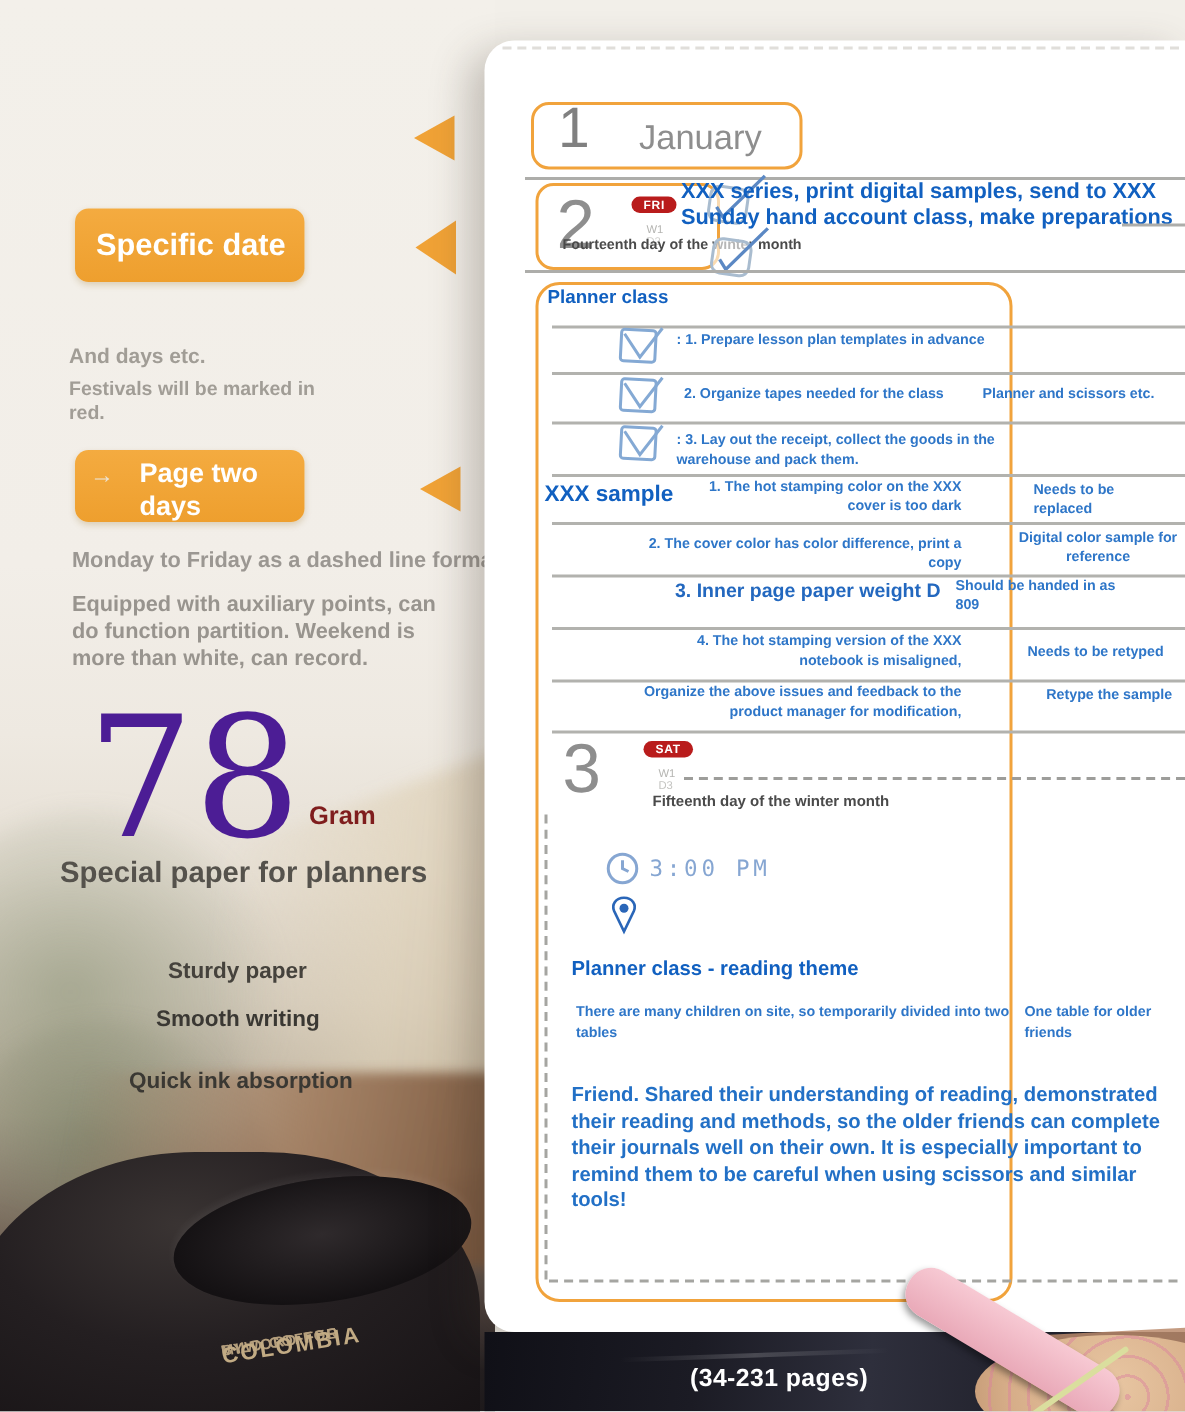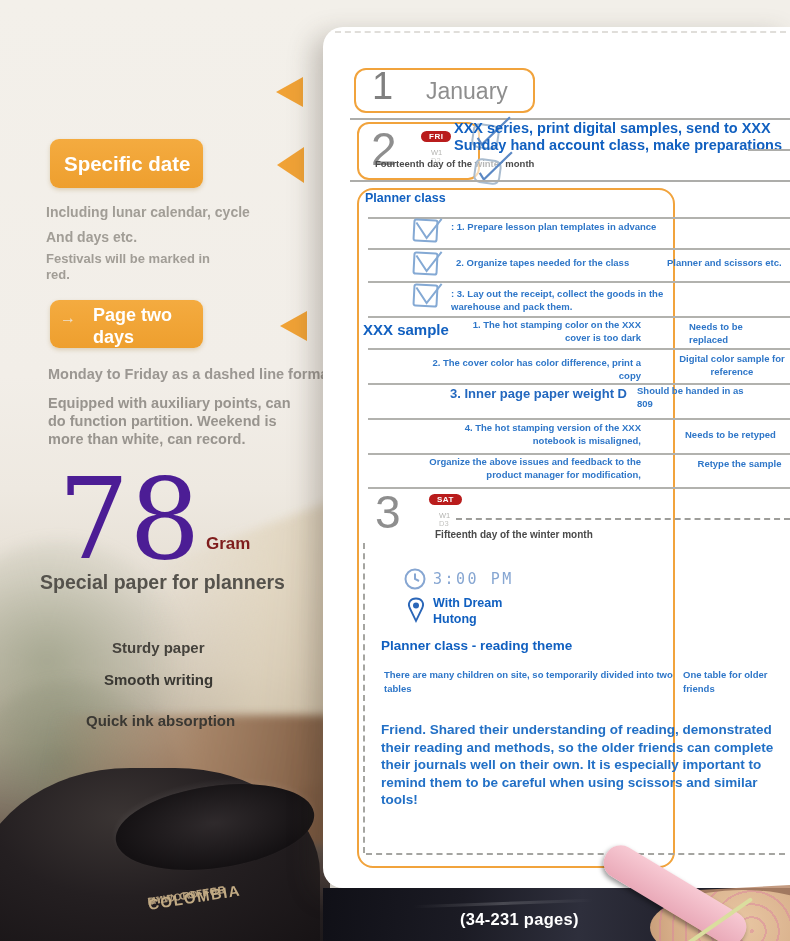--- a/index.html
+++ b/index.html
@@ -79,21 +79,20 @@
     <span class="c1">BYWORD FOR</span>
     <span class="c2">MILD COFFEE</span>
     <span class="c3">COLOMBIA</span>
   </div>
 
   <div class="tri-left" style="left:276px;top:77px;"></div>
 
   <div class="badge" style="left:50px;top:139px;width:153px;height:49px;line-height:49px;padding-left:14px;font-size:20.5px;">Specific date</div>
   <div class="tri-left" style="left:277px;top:147px;border-top-width:18px;border-bottom-width:18px;"></div>
 
-  <div class="gray-note" style="left:46px;top:204px;font-size:14px;">Including lunar calendar, cycle</div>
   <div class="gray-note" style="left:46px;top:229px;font-size:14px;">And days etc.</div>
   <div class="gray-note" style="left:46px;top:251px;font-size:13px;width:180px;line-height:1.25;">Festivals will be marked in red.</div>
 
   <div class="badge" style="left:50px;top:300px;width:153px;height:48px;padding:5px 0 0 43px;font-size:18px;line-height:1.2;">Page two days</div>
   <div style="left:60px;top:309px;font-size:16px;color:#ece2d2;font-weight:bold;">→</div>
   <div class="tri-left" style="left:280px;top:311px;"></div>
 
   <div class="gray-note" style="left:48px;top:366px;font-size:14.5px;color:#9b9792;">Monday to Friday as a dashed line format</div>
   <div class="gray-note" style="left:48px;top:394px;font-size:14.5px;width:250px;line-height:1.25;color:#98948e;">Equipped with auxiliary points, can do function partition. Weekend is more than white, can record.</div>
 
@@ -154,21 +153,21 @@
         </svg>
     </div>
     <div class="blue-s" style="left:128px;top:194px;width:215px;">: 1. Prepare lesson plan templates in advance</div>
 
     <div class="env" style="left:90px;top:225px;transform:rotate(3deg);">
       <svg width="25" height="23">
           <polyline points="1,2 12,17 26,-3" fill="none" stroke="#84a9d4" stroke-width="2"></polyline>
         </svg>
     </div>
     <div class="blue-s" style="left:133px;top:230px;width:225px;">2. Organize tapes needed for the class</div>
-    <div class="blue-s" style="left:332px;top:230px;width:115px;margin-left:12px;">Planner and scissors etc.</div>
+    <div class="blue-s" style="left:332px;top:230px;width:115px;">Planner and scissors etc.</div>
 
     <div class="env" style="left:90px;top:257px;transform:rotate(3deg);">
       <svg width="25" height="23">
           <polyline points="1,2 12,17 26,-3" fill="none" stroke="#84a9d4" stroke-width="2"></polyline>
         </svg>
     </div>
     <div class="blue-s" style="left:128px;top:261px;width:238px;">: 3. Lay out the receipt, collect the goods in the warehouse and pack them.</div>
 
     <div class="blue-h" style="left:40px;top:294px;font-size:15px;">XXX sample</div>
     <div class="blue-s" style="left:128px;top:292px;width:190px;text-align:right;">1. The hot stamping color on the XXX cover is too dark</div>
@@ -198,21 +197,20 @@
     <svg style="left:81px;top:541px;" width="22" height="22" viewBox="0 0 22 22">
       <circle cx="11" cy="11" r="9.5" fill="none" stroke="#86a6d2" stroke-width="2"></circle>
       <polyline points="11,5.5 11,11 15,13" fill="none" stroke="#86a6d2" stroke-width="2"></polyline>
     </svg>
     <div style="left:110px;top:543px;font-size:15px;color:#86a6d2;letter-spacing:2.5px;font-family:'DejaVu Sans Mono',monospace;">3:00 PM</div>
 
     <svg style="left:83px;top:570px;" width="20" height="27" viewBox="0 0 20 27">
       <path d="M10 1.5 C4.5 1.5 1.5 6 3.5 10.5 L10 24 L16.5 10.5 C18.5 6 15.5 1.5 10 1.5 Z" fill="none" stroke="#2a66b8" stroke-width="1.8"></path>
       <circle cx="10" cy="8.5" r="3" fill="#2a66b8"></circle>
     </svg>
-    <div class="blue-h" style="left:110px;top:569px;width:105px;font-size:12.5px;line-height:1.25;">With Dream Hutong</div>
 
     <div class="blue-h" style="left:58px;top:611px;font-size:13.5px;">Planner class - reading theme</div>
 
     <div class="blue-s" style="left:61px;top:641px;width:298px;line-height:1.45;">There are many children on site, so temporarily divided into two tables</div>
     <div class="blue-s" style="left:360px;top:641px;width:100px;line-height:1.45;">One table for older friends</div>
 
     <div class="blue-h" style="left:58px;top:694px;width:397px;font-size:13.5px;line-height:1.3;color:#2270c6;">Friend. Shared their understanding of reading, demonstrated their reading and methods, so the older friends can complete their journals well on their own. It is especially important to remind them to be careful when using scissors and similar tools!</div>
 
     <div class="dashh" style="left:43px;top:826px;right:5px;border-color:#a5a5a1;"></div>
   </div>

